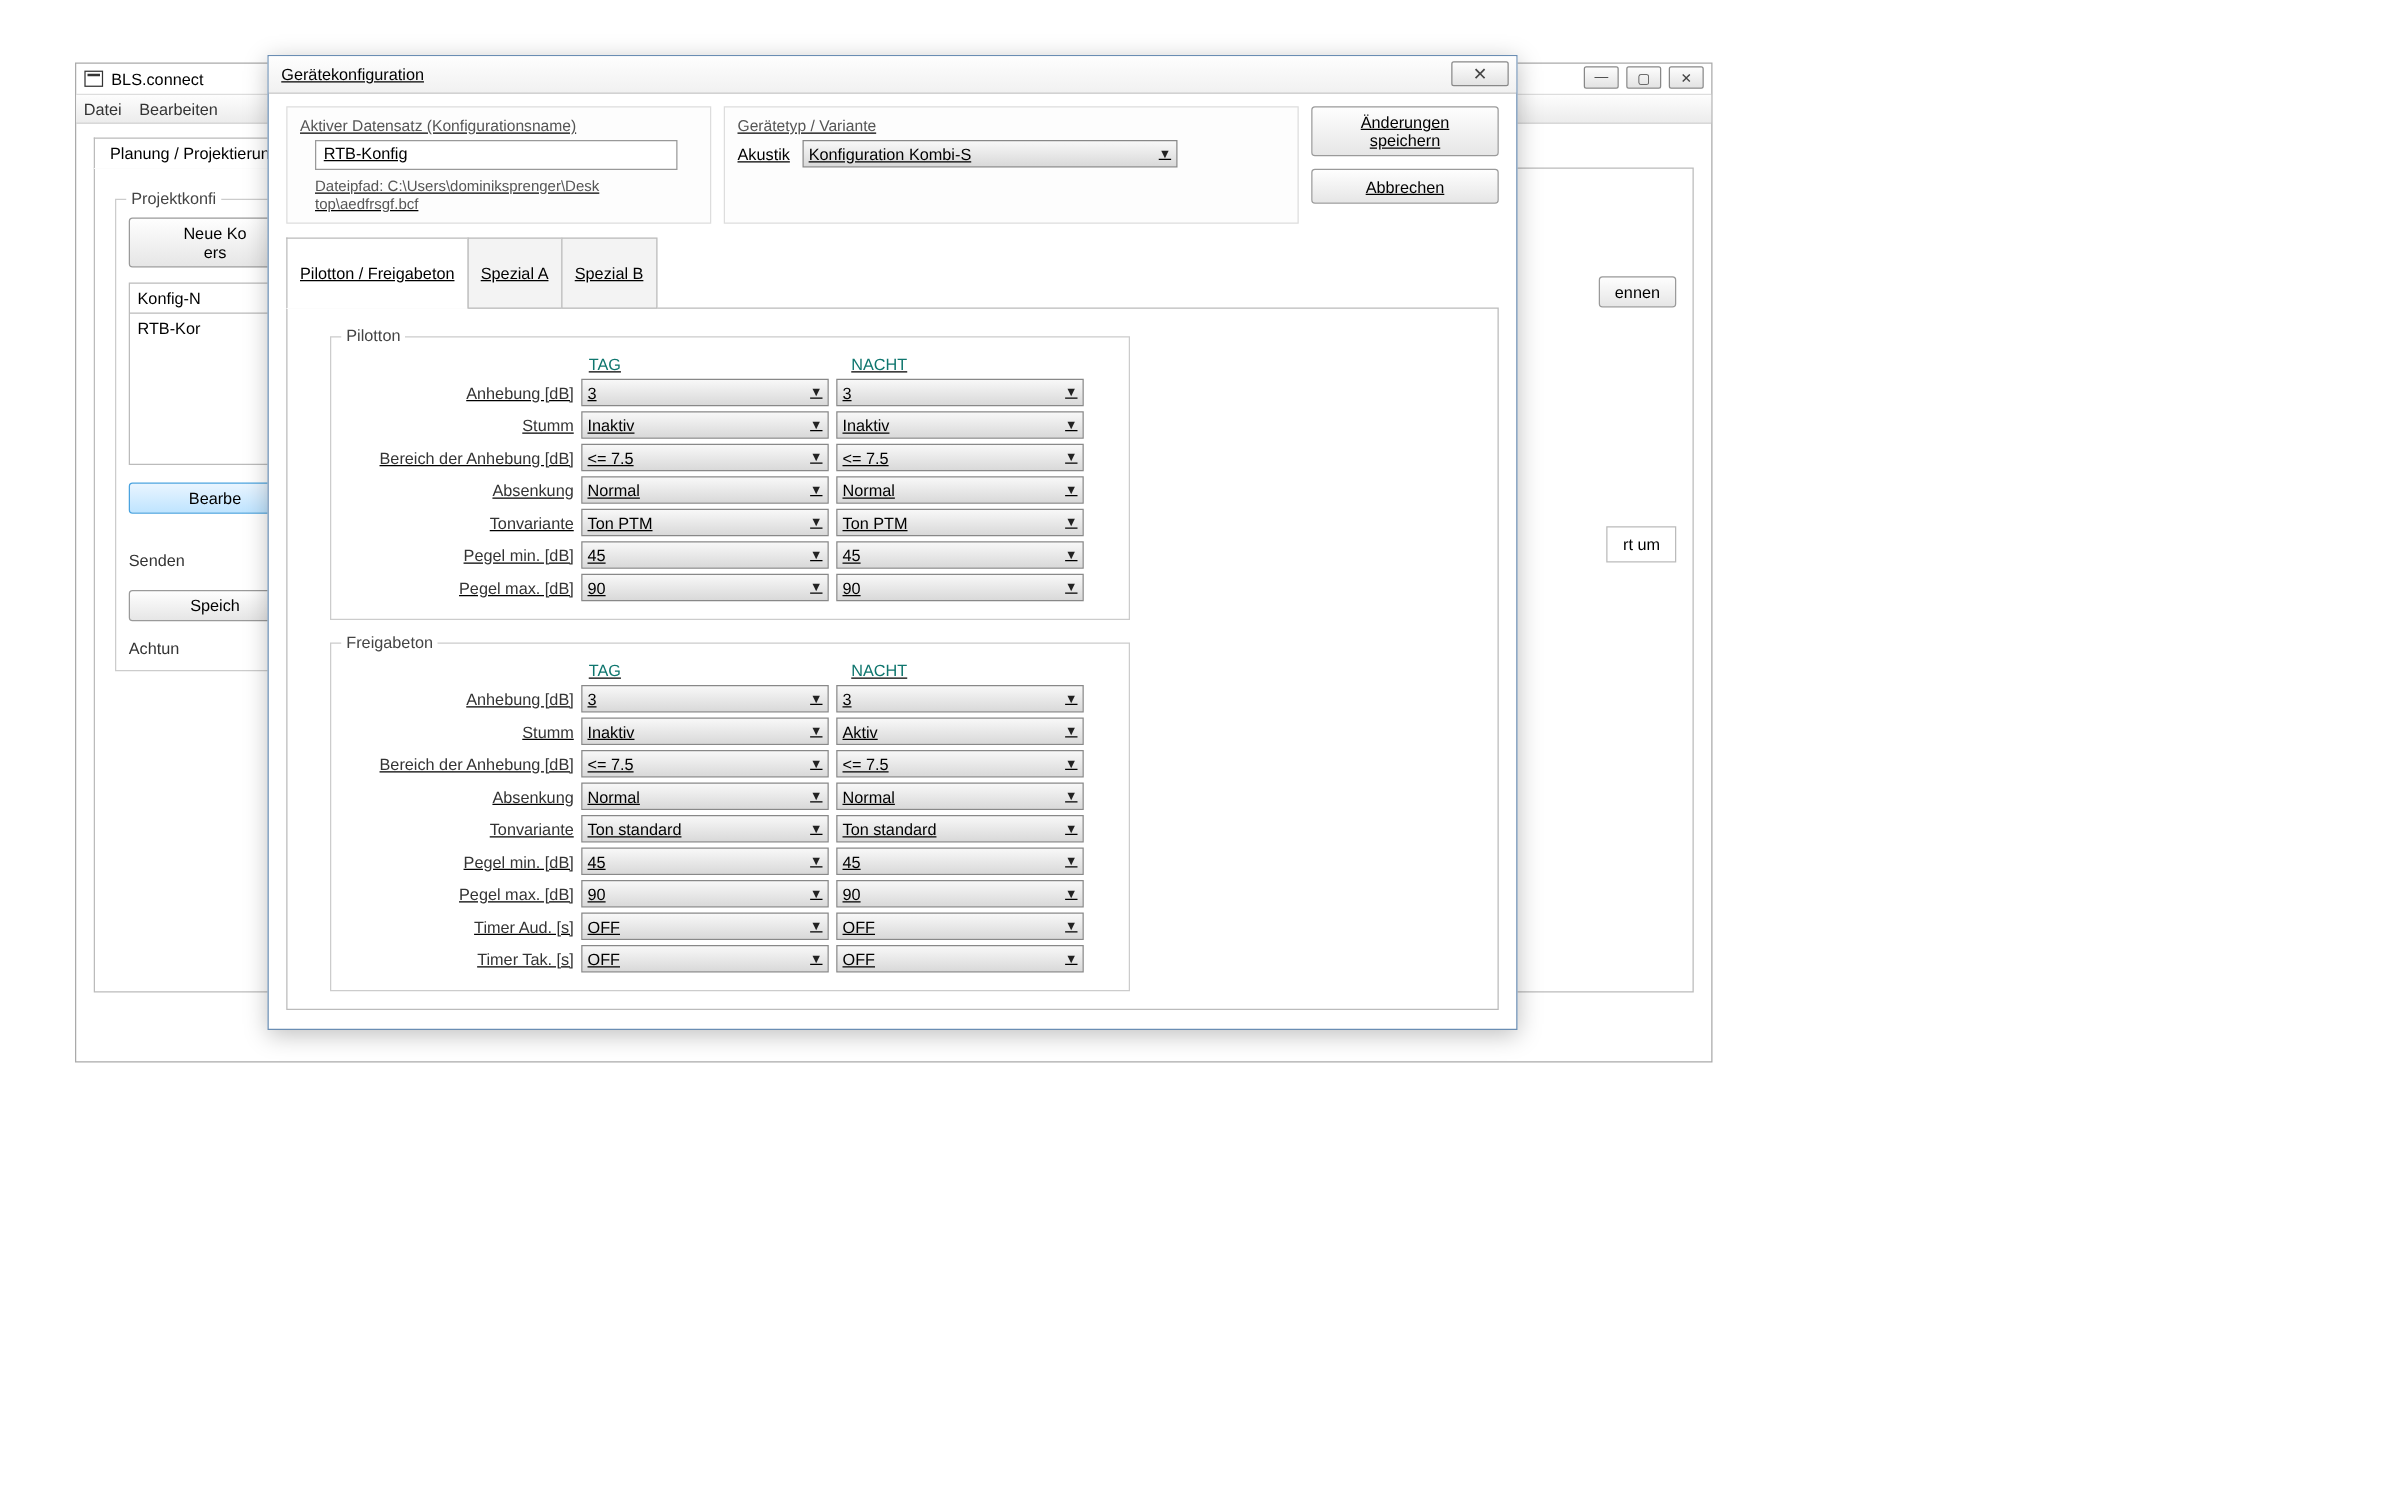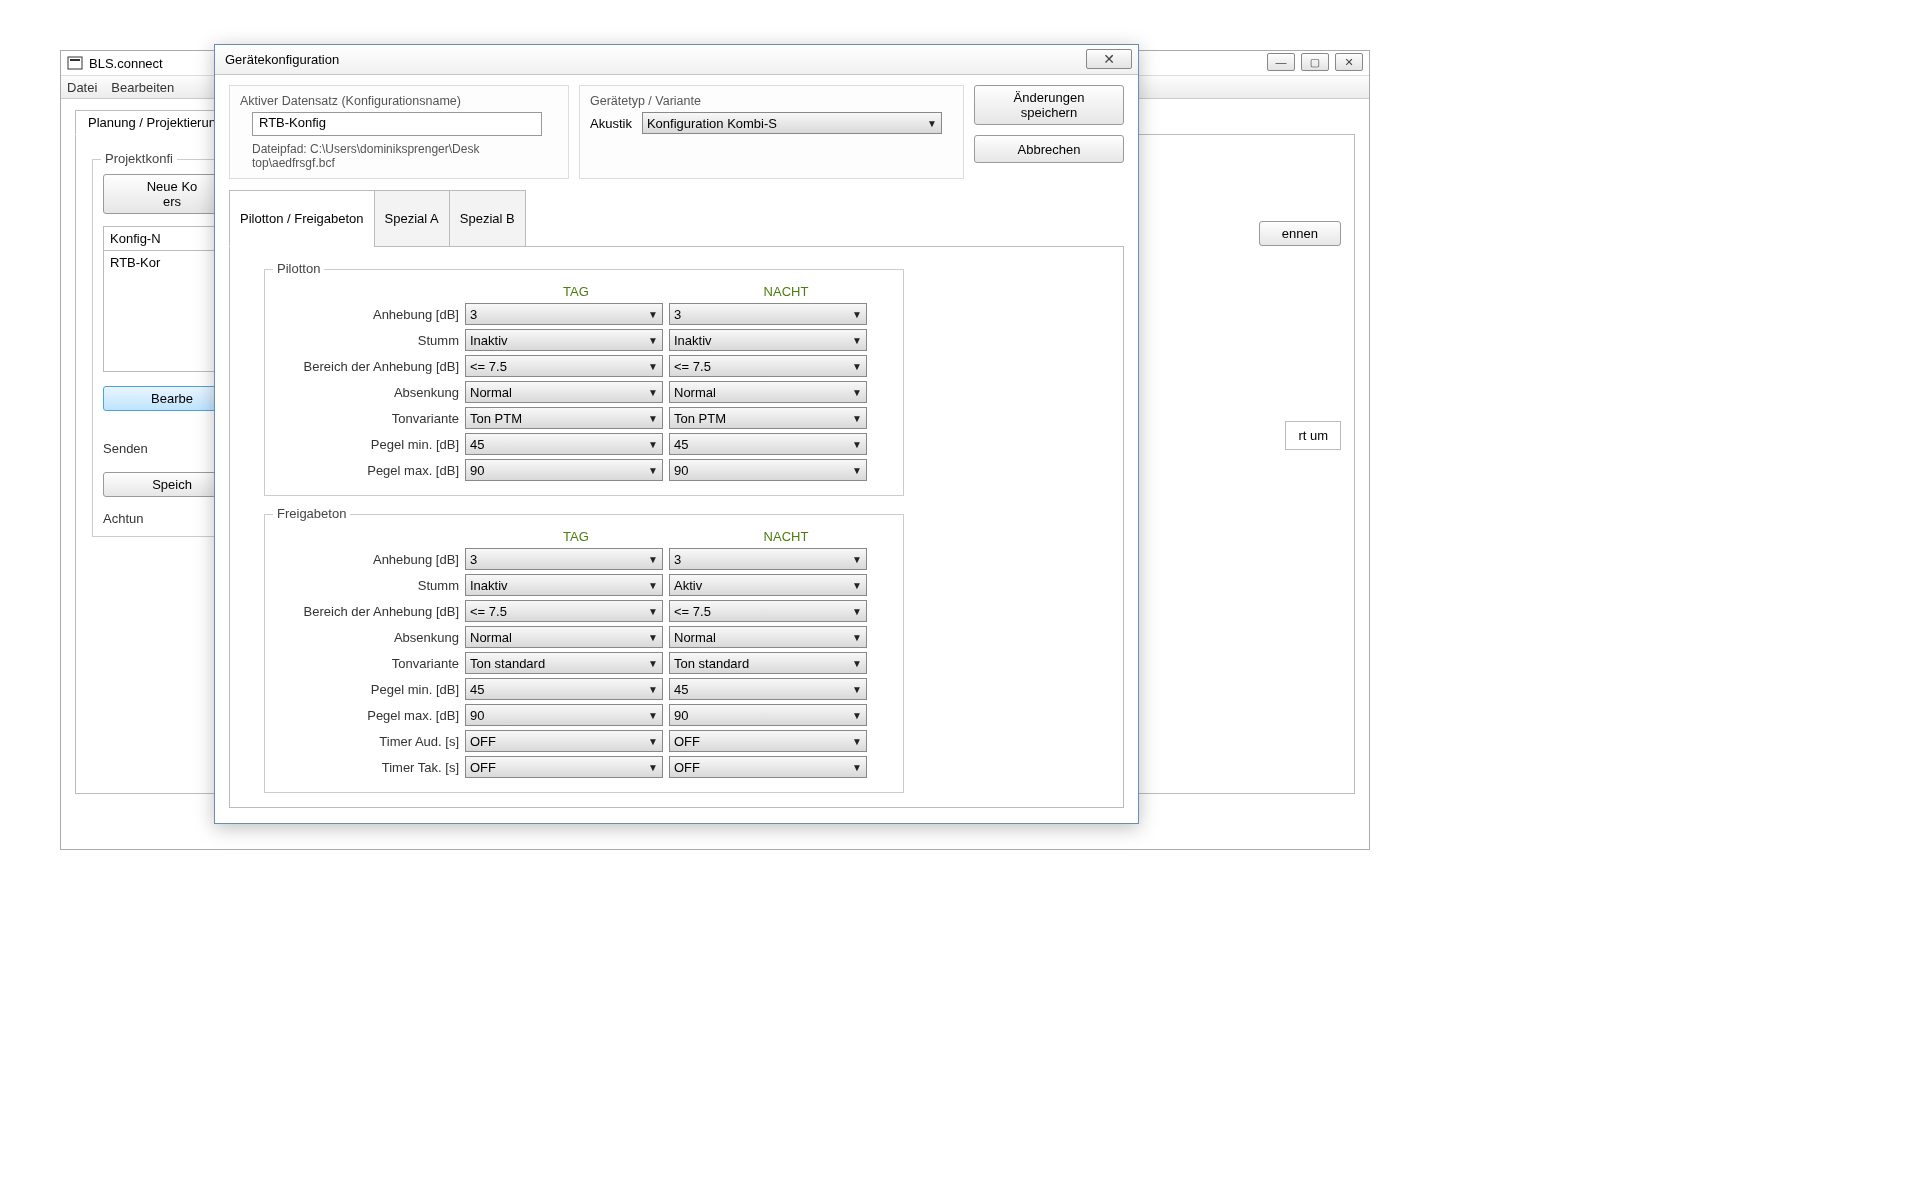--- a/index.html
+++ b/index.html
@@ -9,32 +9,32 @@
 .main-title { height: 24px; display: flex; align-items: center; padding: 2px 6px; font-size: 14px; }
 .main-title .app-icon { width: 16px; height: 16px; margin-right: 6px; display: inline-flex; }
 .main-menu { height: 24px; background: linear-gradient(#fdfdfd,#ececec); border-top: 1px solid #ddd; border-bottom: 1px solid #ccc; display: flex; align-items: center; padding: 0 6px; gap: 14px; color: #333; }
 .main-tab-area { padding: 10px 14px; }
 .outer-tab { display: inline-block; background: #fff; border: 1px solid #bbb; border-bottom: 1px solid #fff; padding: 4px 12px; position: relative; top: 1px; }
 .outer-tab-body { border: 1px solid #bbb; padding: 16px; min-height: 660px; }
 
 .groupbox { border: 1px solid #ccc; padding: 14px 10px 10px 10px; position: relative; margin-top: 8px; }
 .groupbox > .legend { position: absolute; top: -9px; left: 8px; background: #fff; padding: 0 4px; color: #444; }
 
-.btn { background: linear-gradient(#fefefe,#e6e6e6); border: 1px solid #9a9a9a; border-radius: 3px; padding: 4px 22px; text-align: center; cursor: default; }
+.btn { background: linear-gradient(#fefefe,#e6e6e6); border: 1px solid #9a9a9a; border-radius: 3px; padding: 4px 12px; text-align: center; cursor: default; }
 .btn.blue { background: linear-gradient(#e9f5ff,#bfe4ff); border-color: #4aa3df; }
 .select { height: 22px; background: linear-gradient(#f8f8f8,#d9d9d9); border: 1px solid #888; display: flex; align-items: center; justify-content: space-between; padding: 0 4px; width: 198px; }
 .select .arrow { font-size: 10px; color: #222; }
 .input { height: 24px; border: 1px solid #999; background: #fff; padding: 2px 6px; }
 
 .status-bar { position: absolute; bottom: 0; left: 0; right: 0; height: 24px; background: #f4f4f4; border-top: 1px solid #ccc; display: flex; align-items: center; justify-content: space-between; padding: 0 8px; color: #333; }
 
 .win-controls { position: absolute; right: 6px; top: 2px; display: flex; gap: 6px; }
 .win-btn { width: 28px; height: 18px; border: 1px solid #888; background: linear-gradient(#fdfdfd,#e3e3e3); border-radius: 2px; font-size: 11px; display: flex; align-items: center; justify-content: center; color: #444; }
 
-.dialog { position: absolute; left: 214px; top: 44px; width: 925px; height: 780px; border: 1px solid #6a8db3; background: #fff; box-shadow: 0 4px 18px rgba(0,0,0,0.25); }
+.dialog { position: absolute; left: 214px; top: 44px; width: 1000px; height: 780px; border: 1px solid #6a8db3; background: #fff; box-shadow: 0 4px 18px rgba(0,0,0,0.25); text-decoration: underline; }
 .dialog-title { height: 30px; background: linear-gradient(#fefefe,#f1f1f1); border-bottom: 1px solid #c4c4c4; display: flex; align-items: center; padding: 0 10px; font-size: 14px; position: relative; }
 .dialog-title .win-controls-d { position: absolute; right: 6px; top: 4px; }
 .dialog-title .win-controls-d .win-btn { width: 46px; height: 20px; font-size: 14px; }
 
 .dialog-body { padding: 10px 14px; }
 .top-area { display: flex; gap: 10px; }
 .top-left, .top-mid { border: 1px solid #ddd; background: #fdfdfd; padding: 8px 10px; }
 .top-left { width: 340px; }
 .top-mid { flex: 1; }
 .top-right { width: 150px; display: flex; flex-direction: column; gap: 10px; }
@@ -43,21 +43,21 @@
 
 .subtabs { display: flex; margin-top: 10px; }
 .subtab { border: 1px solid #bbb; padding: 20px 10px; background: #f3f3f3; position: relative; top: 1px; margin-right: -1px; }
 .subtab.active { background: #fff; border-bottom: 1px solid #fff; }
 .subtab-body { border: 1px solid #bbb; padding: 14px; min-height: 560px; }
 
 .param-row { display: flex; align-items: center; margin-bottom: 4px; }
 .param-label { width: 190px; text-align: right; padding-right: 6px; color: #333; }
 .col-header { display: flex; margin-bottom: 4px; }
 .col-header .hspacer { width: 196px; }
-.col-header .hcol { width: 210px; color: #4d7c0f; text-align: center; }
+.col-header .hcol { width: 210px; color: #0f766e; }
 
 .app-icon svg { width: 16px; height: 16px; }
 </style>
 </head>
 <body>
 
 <div class="main-window">
   <div class="main-title">
     <span class="app-icon">
       <svg viewBox="0 0 16 16">

